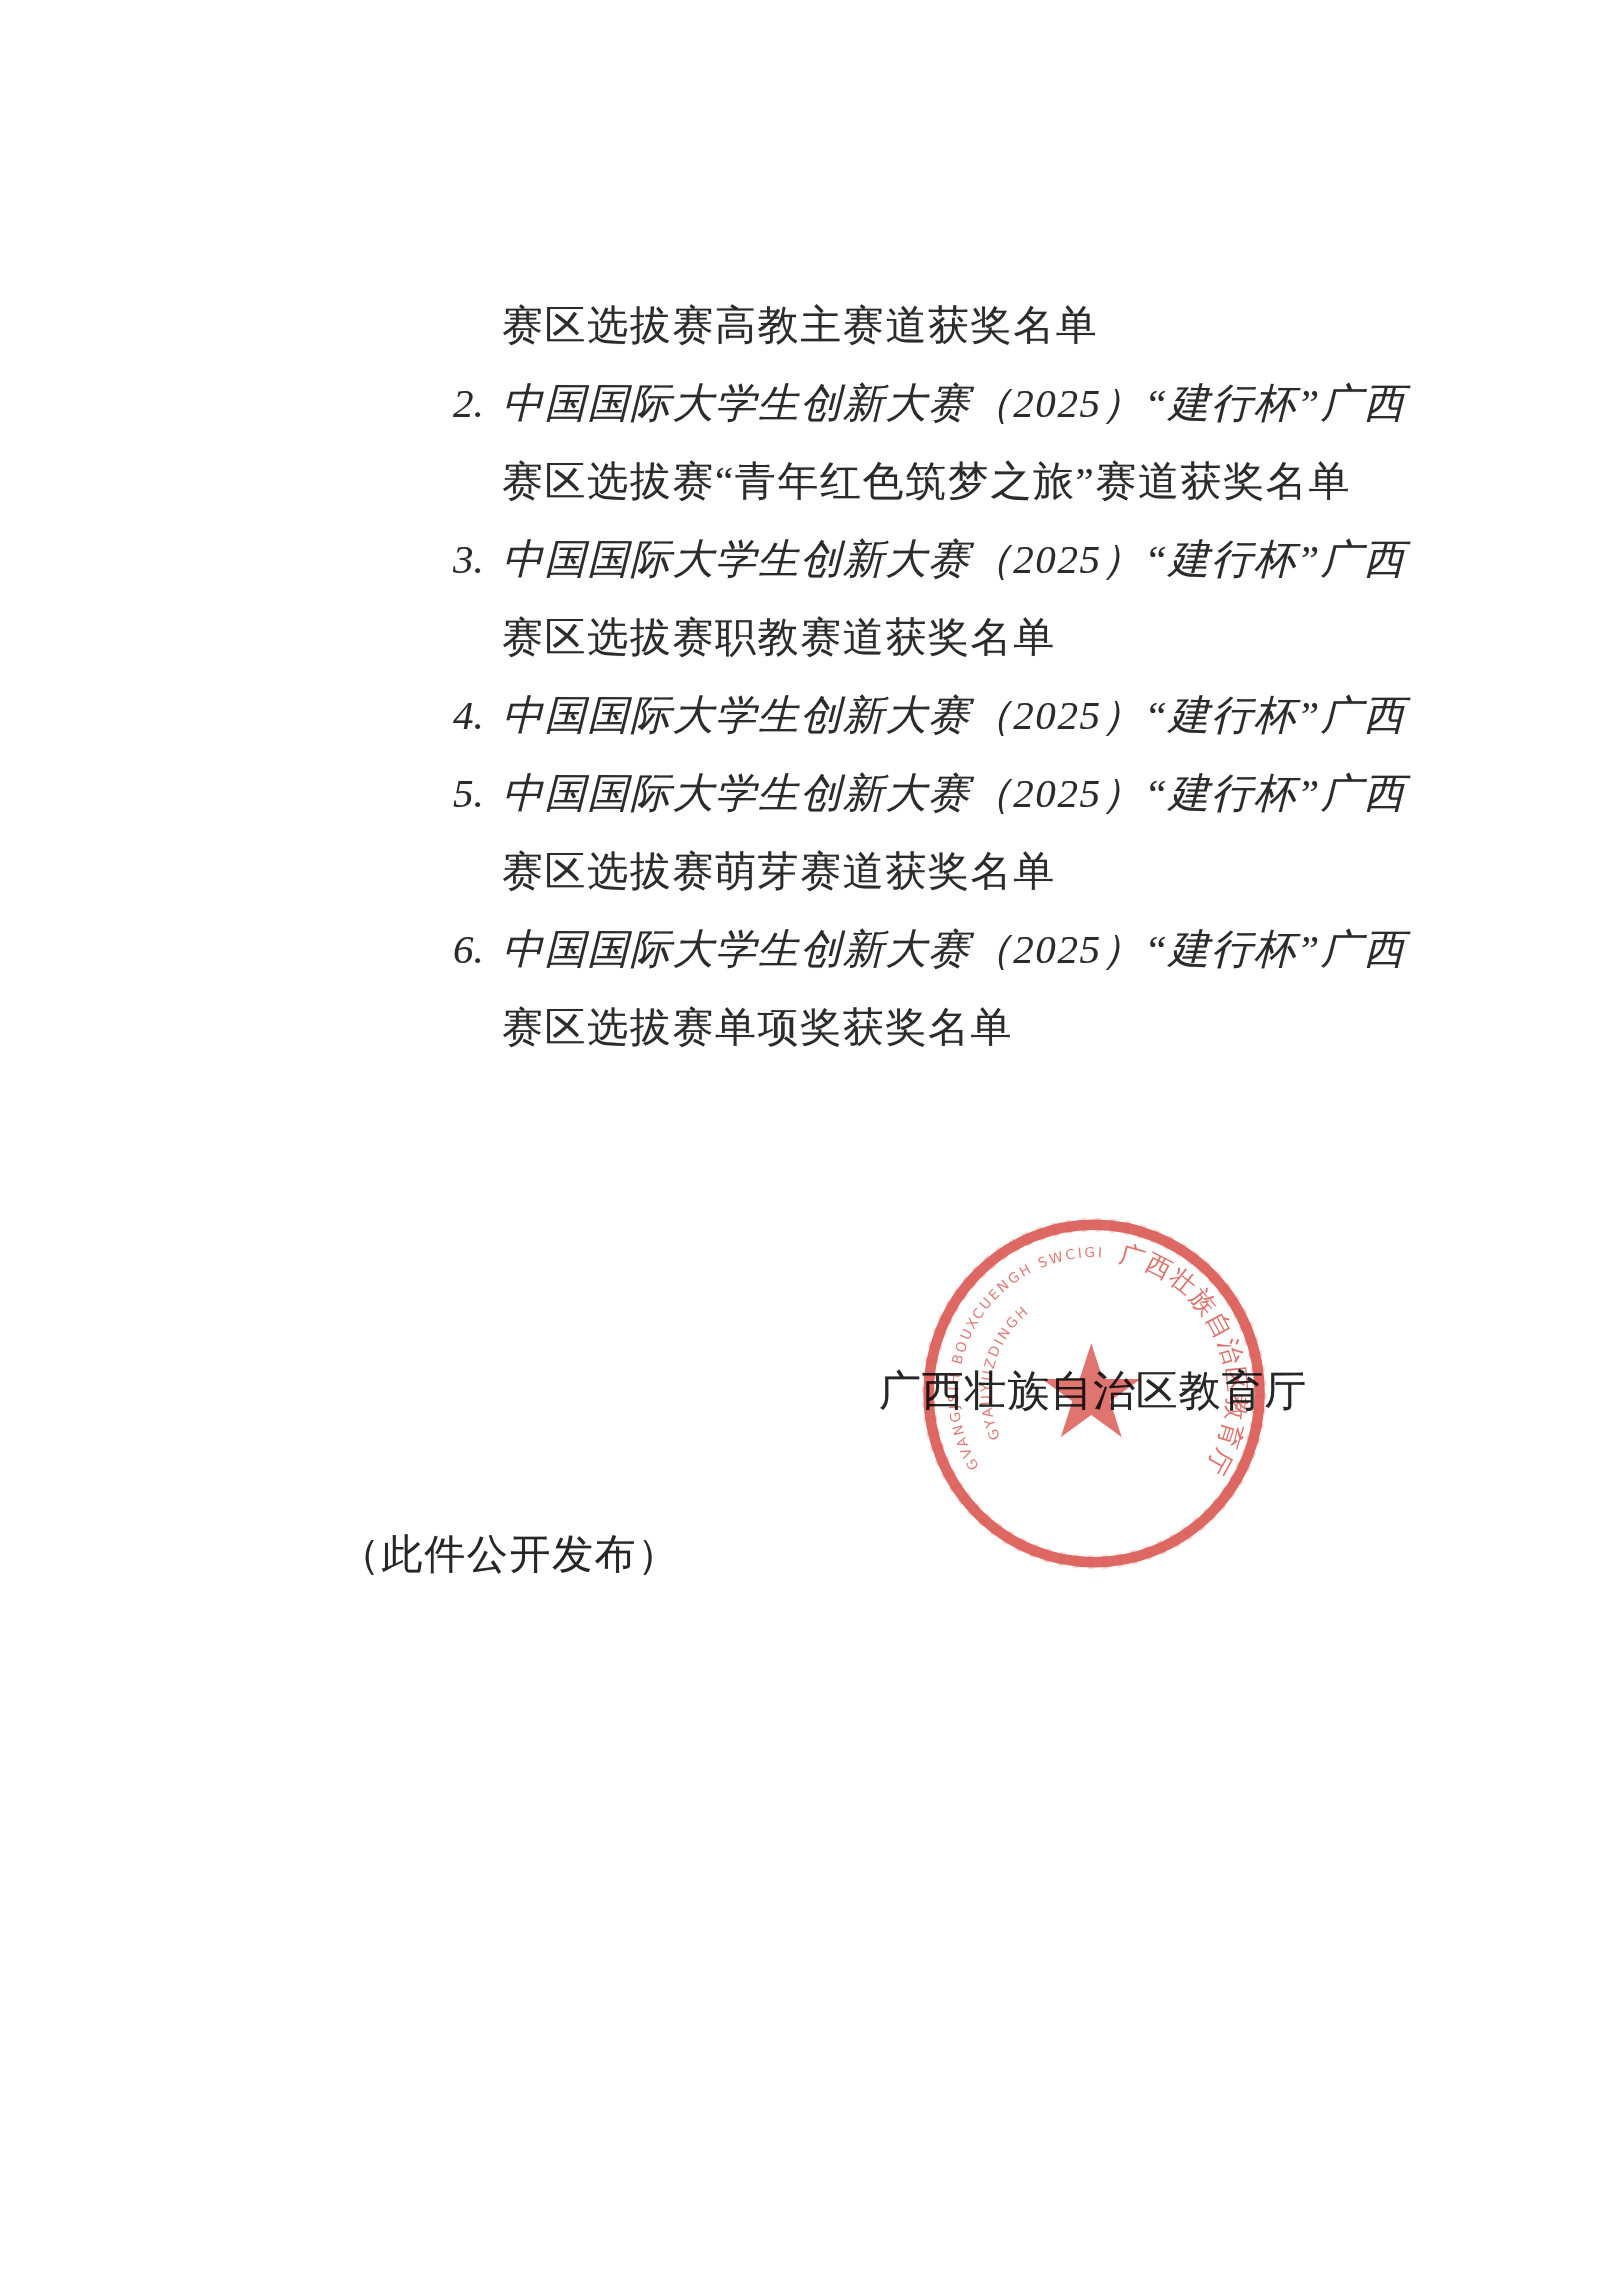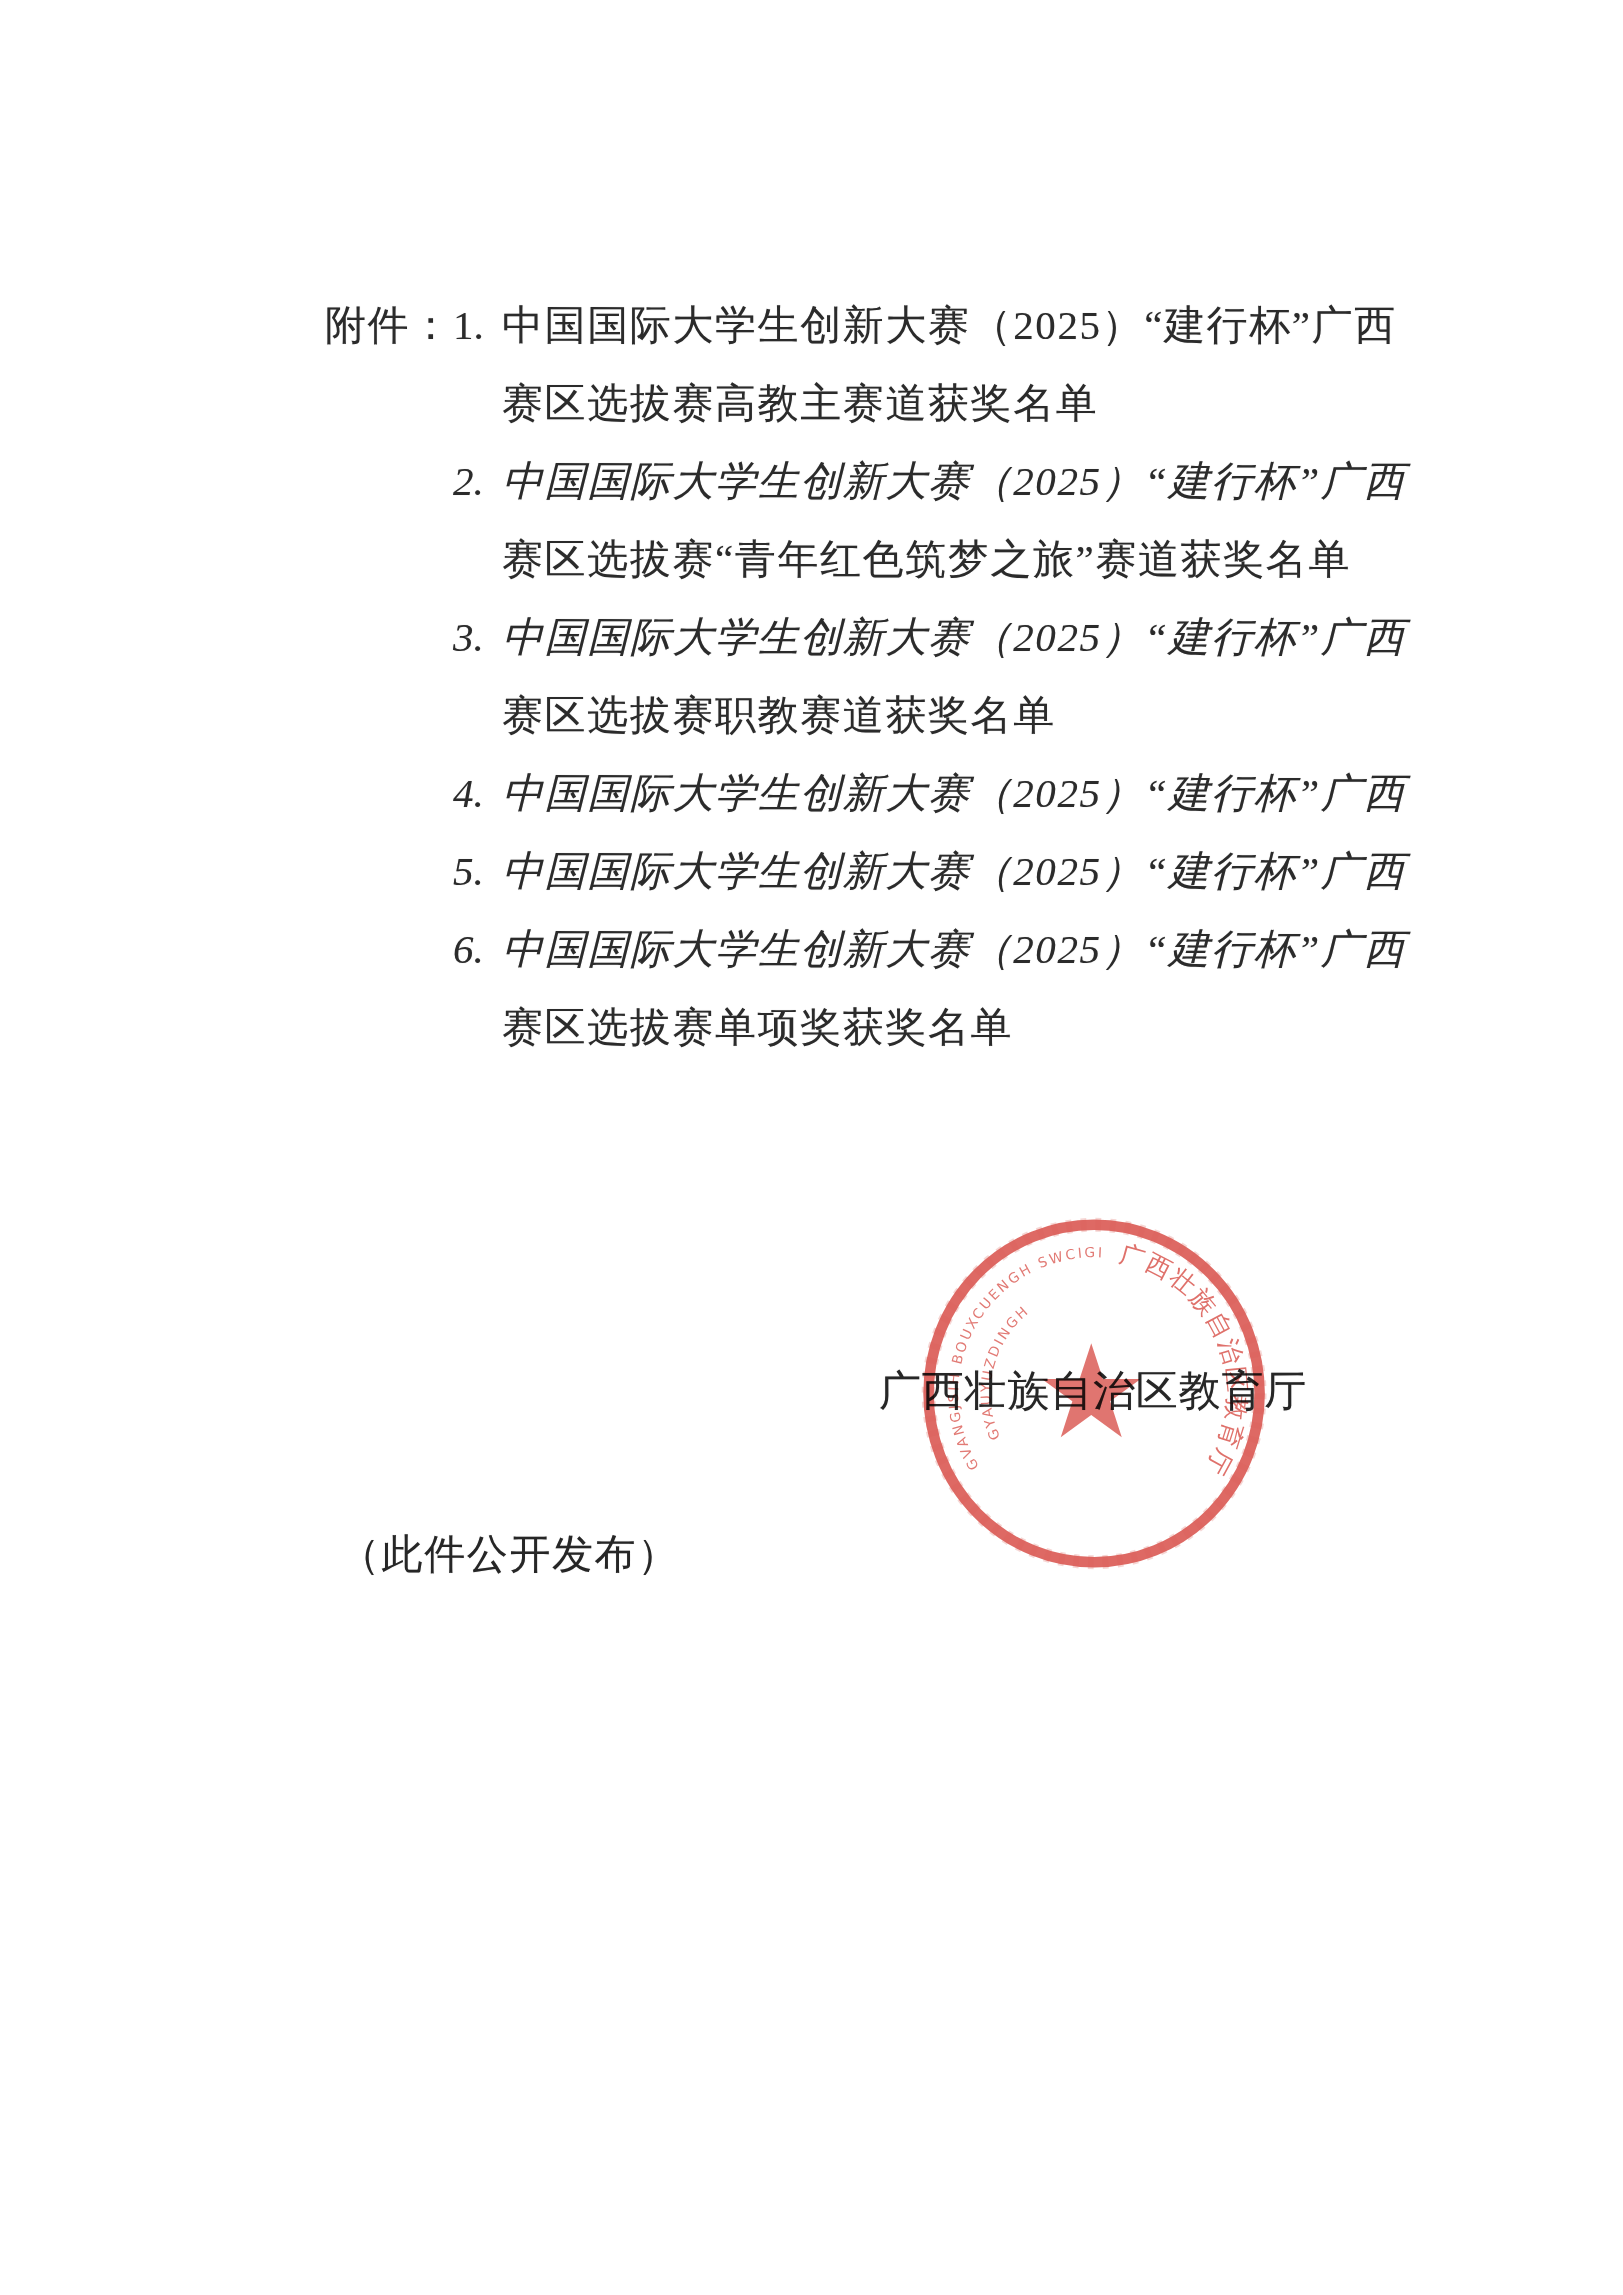--- a/index.html
+++ b/index.html
@@ -55,42 +55,40 @@
     font-size:31px;letter-spacing:2px;opacity:.88;
   }
 </style>
 </head>
 <body>
 
 <div class="page">
 
   <div class="attachments">
 
-    <div class="att-line">
-      <span class="att-label">附件：</span><span class="att-num">1.</span><span>中国国际大学生创新大赛（2025）“建行杯”广西</span>
-    </div>
     <div class="att-line att-cont">赛区选拔赛高教主赛道获奖名单</div>
 
     <div class="att-line att-first-nolabel">
       <span class="att-num">2.</span><span>中国国际大学生创新大赛（2025）“建行杯”广西</span>
     </div>
     <div class="att-line att-cont">赛区选拔赛“青年红色筑梦之旅”赛道获奖名单</div>
 
     <div class="att-line att-first-nolabel">
       <span class="att-num">3.</span><span>中国国际大学生创新大赛（2025）“建行杯”广西</span>
     </div>
     <div class="att-line att-cont">赛区选拔赛职教赛道获奖名单</div>
 
     <div class="att-line att-first-nolabel">
       <span class="att-num">4.</span><span>中国国际大学生创新大赛（2025）“建行杯”广西</span>
     </div>
 
     <div class="att-line att-first-nolabel">
       <span class="att-num">5.</span><span>中国国际大学生创新大赛（2025）“建行杯”广西</span>
     </div>
+    <div class="att-line att-cont">赛区选拔赛萌芽赛道获奖名单</div>
 
     <div class="att-line att-first-nolabel">
       <span class="att-num">6.</span><span>中国国际大学生创新大赛（2025）“建行杯”广西</span>
     </div>
     <div class="att-line att-cont">赛区选拔赛单项奖获奖名单</div>
 
   </div>
 
   <div class="agency">广西壮族自治区教育厅</div>
   <div class="footer-note">（此件公开发布）</div>

